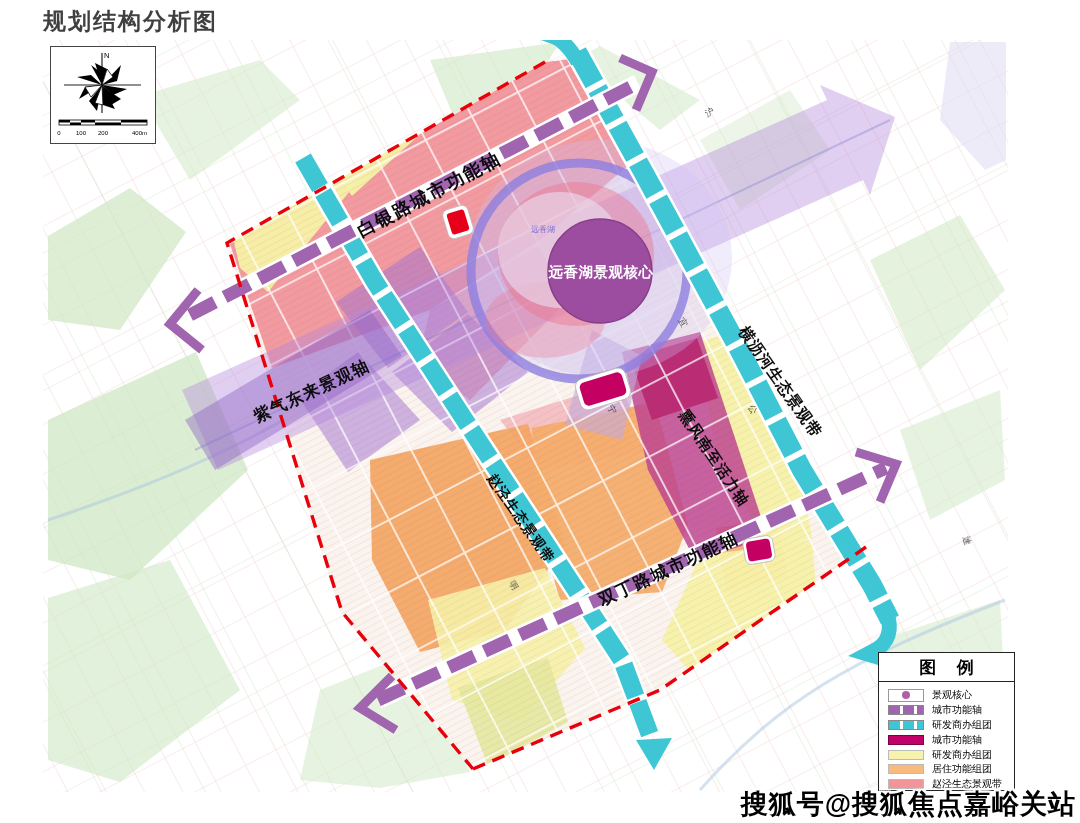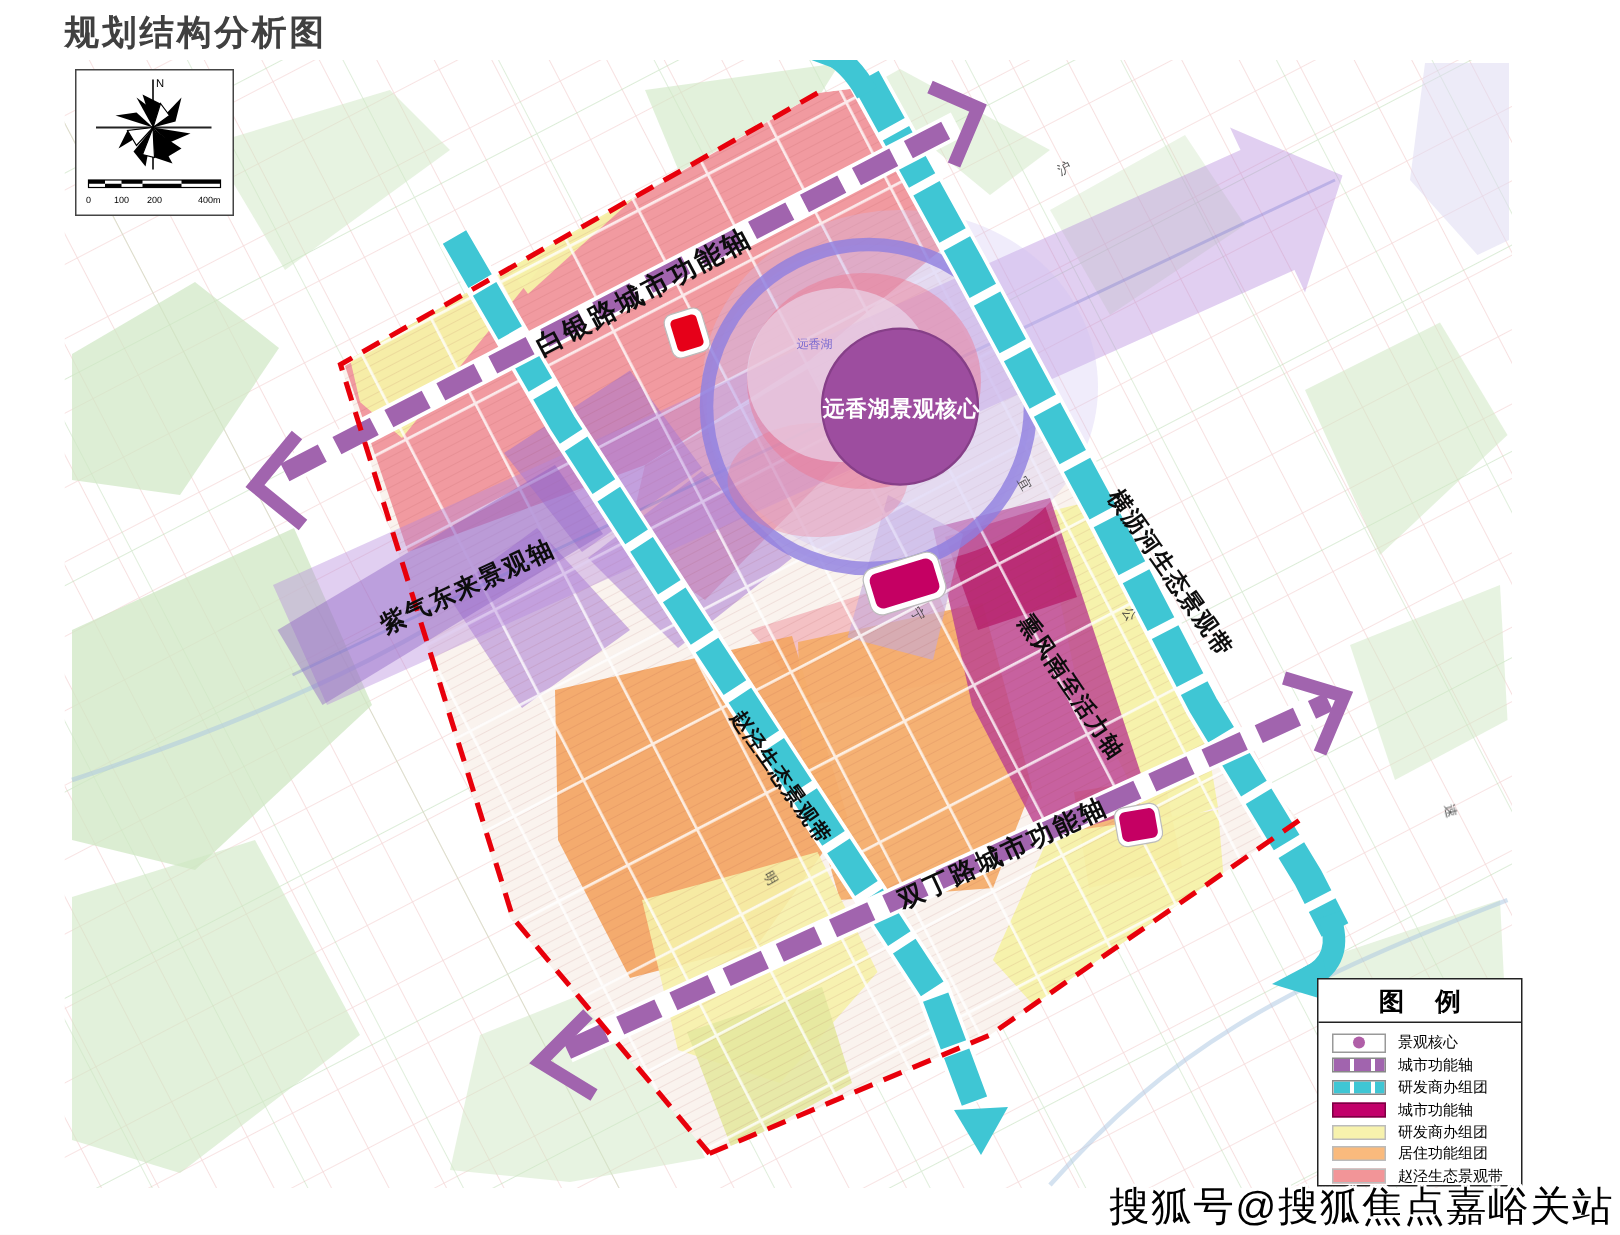--- a/index.html
+++ b/index.html
@@ -22,21 +22,21 @@
   .sw-core{background:#fff;border:1px solid #999;height:13px;display:flex;align-items:center;justify-content:center;}
   .sw-core i{display:block;width:8px;height:8px;border-radius:50%;background:#b05fa8;}
   .sw-axis{background:repeating-linear-gradient(90deg,#a164ae 0 11px,#fff 11px 14px);border:1px solid #888;}
   .sw-belt{background:repeating-linear-gradient(90deg,#3fc6d4 0 11px,#fff 11px 14px);border:1px solid #888;}
   .sw-node{background:#c2006a;border:1px solid #7c0043;}
   .sw-res{background:#f7f2ad;border:1px solid #bbb;}
   .sw-rnd{background:#f9ba7d;border:1px solid #bbb;}
   .sw-com{background:#f29598;border:1px solid #bbb;}
   .legend-label{font-size:10px;color:#000;white-space:nowrap;}
   
-  .watermark{position:absolute;right:4px;bottom:1px;z-index:40;font-size:27px;font-weight:normal;
+  .watermark{position:absolute;right:4px;bottom:1px;z-index:40;font-size:27px;font-weight:bold;
      color:#000;letter-spacing:1px;
      text-shadow:-2px 0 0 #fff,2px 0 0 #fff,0 -2px 0 #fff,0 2px 0 #fff,
                  -2px -2px 0 #fff,2px 2px 0 #fff,-2px 2px 0 #fff,2px -2px 0 #fff,0 0 4px #fff;}
 </style>
 </head>
 <body>
 
 <div class="page-title">规划结构分析图</div>
 
 <svg width="1080" height="823" viewBox="0 0 1080 823" style="position:absolute;left:0;top:0;z-index:1;">

